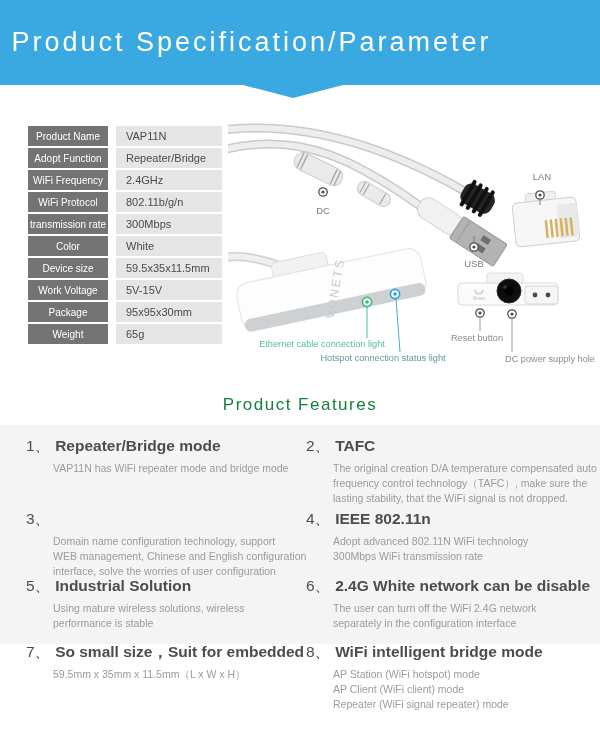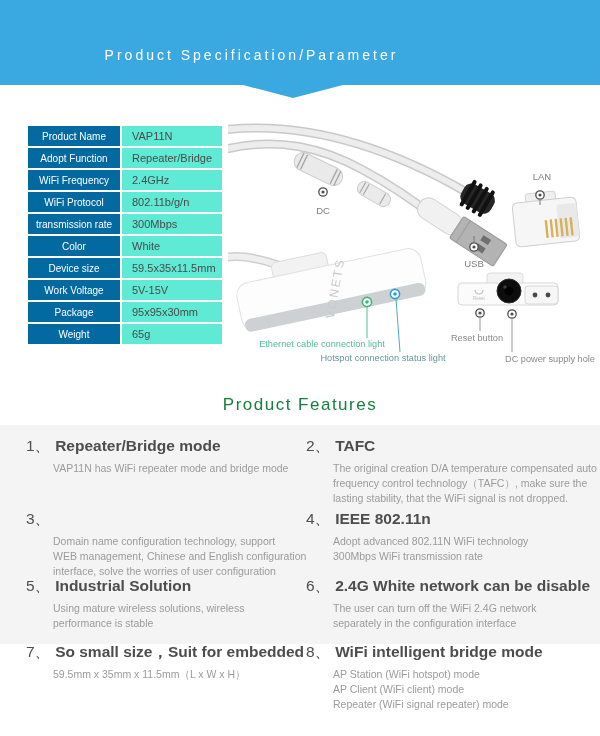--- a/index.html
+++ b/index.html
@@ -1,34 +1,34 @@
 <!DOCTYPE html>
 <html><head>
 <meta charset="utf-8">
 <style>
   html,body{margin:0;padding:0;background:#fff;}
   .page{position:relative;width:600px;height:736px;background:#ffffff;overflow:hidden;
         font-family:"Liberation Sans",sans-serif;-webkit-font-smoothing:antialiased;}
 
   
   .banner{position:absolute;top:0;left:0;width:600px;height:85px;background:#3BA9E1;}
-  .banner-title{position:absolute;top:12px;left:0;width:503px;height:85px;display:flex;
-        align-items:center;justify-content:center;color:#ffffff;font-size:14px;
+  .banner-title{position:absolute;top:0;left:0;width:503px;height:85px;display:flex;
+        align-items:center;justify-content:center;color:#ffffff;font-size:27px;
         letter-spacing:3px;font-weight:400;}
   .banner-notch{position:absolute;top:85px;left:243px;width:0;height:0;
         border-left:50px solid transparent;border-right:50px solid transparent;
         border-top:13px solid #3BA9E1;}
 
   
   .spec-table{position:absolute;top:126px;left:28px;width:194px;}
   .spec-row{display:flex;height:20px;margin-bottom:2px;}
-  .spec-label{width:92px;background:#0369a1;color:#ffffff;font-size:10px;
+  .spec-label{width:80px;background:#737373;color:#ffffff;font-size:10px;
         display:flex;align-items:center;justify-content:center;text-align:left;}
-  .spec-value{flex:1;background:#5eead4;color:#4a4a4a;font-size:11px;
-        display:flex;align-items:center;padding-left:10px;margin-left:2px;}
+  .spec-value{flex:1;background:#e5e5e5;color:#4a4a4a;font-size:11px;
+        display:flex;align-items:center;padding-left:10px;margin-left:8px;}
 
   
   .photo{position:absolute;left:228px;top:108px;width:372px;height:268px;}
 
   
   .features-heading{position:absolute;top:395px;left:0;width:600px;text-align:center;
         font-size:17px;color:#15803d;letter-spacing:1.5px;}
   .features-band{position:absolute;top:425px;left:0;width:600px;height:219px;background:#f4f4f5;}
   .feature{position:absolute;}
   .feature-head{display:flex;align-items:baseline;color:#4d4d4d;font-size:15.5px;}

